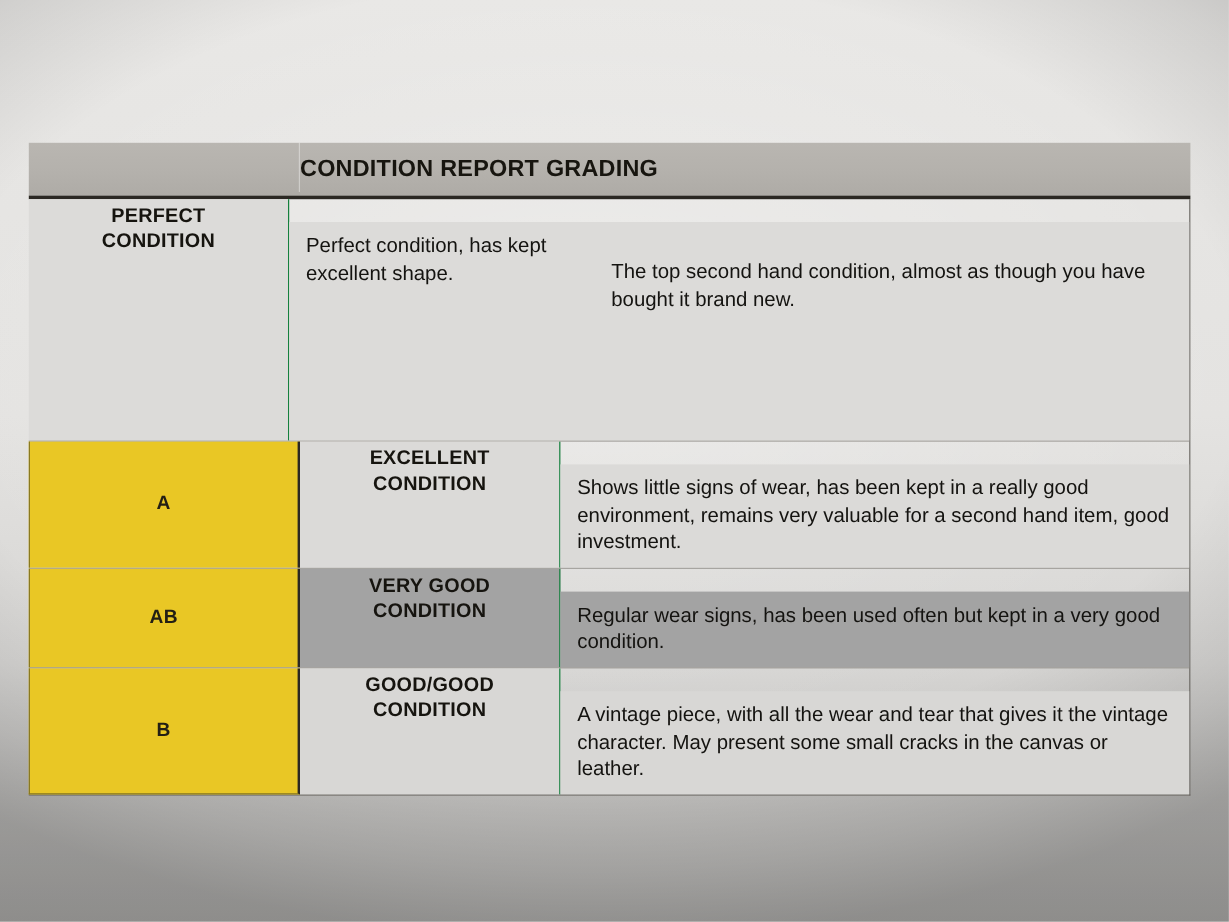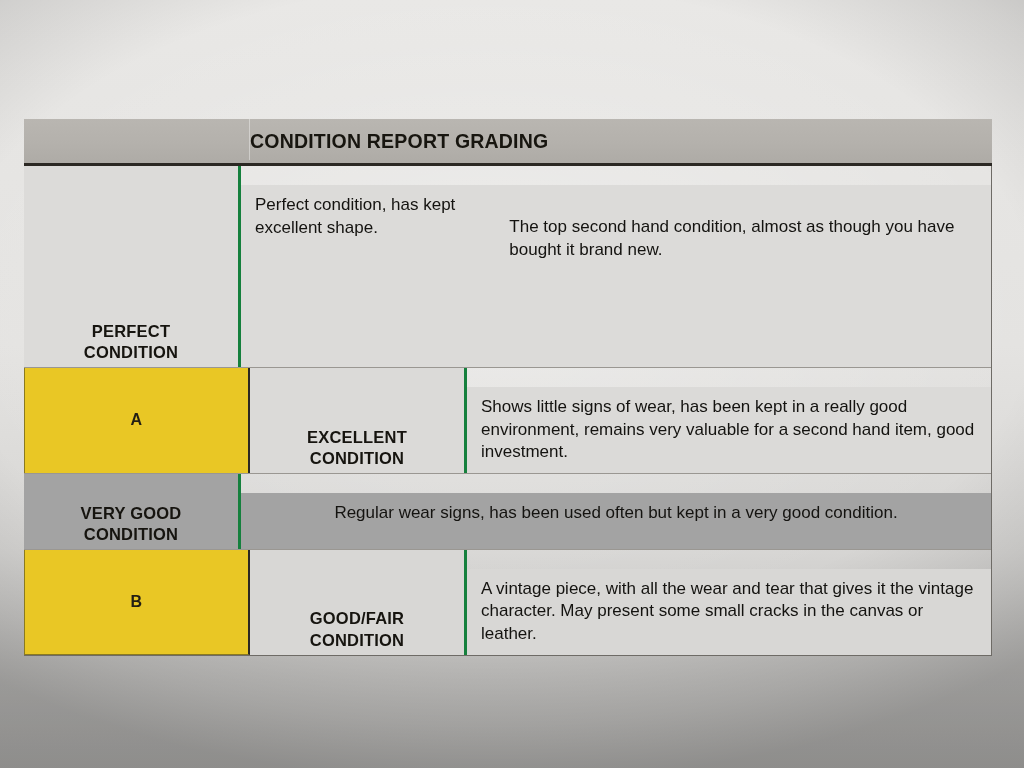--- a/index.html
+++ b/index.html
@@ -112,24 +112,24 @@
     font-size: 16px;
     font-weight: bold;
     color: #231f14;
     letter-spacing: 0.4px;
   }
 
   
   .col-title {
     flex: 0 0 217px;
     width: 217px;
-    border-right: 3px solid #15803d;
-    box-sizing: border-box;
-    display: flex;
-    align-items: flex-end;
+    border-right: 1px solid #15803d;
+    box-sizing: border-box;
+    display: flex;
+    align-items: flex-start;
     justify-content: center;
     text-align: center;
     padding: 4px 8px;
   }
   .cond-title {
     font-size: 16.5px;
     font-weight: bold;
     color: #16140f;
     line-height: 1.28;
     letter-spacing: 0.2px;
@@ -200,38 +200,41 @@
           <span>EXCELLENT</span><br>
           <span>CONDITION</span>
         </div>
       </div>
       <div class="col-desc">
         <p class="desc-para">Shows little signs of wear, has been kept in a really good environment, remains very valuable for a second hand item, good investment.</p>
       </div>
     </div>
 
     <div class="grade-row row-cells-3 row-h-3">
+      <div class="col-grade">
+        <span class="grade-code">AB</span>
+      </div>
       <div class="col-title">
         <div class="cond-title">
           <span>VERY GOOD</span><br>
           <span>CONDITION</span>
         </div>
       </div>
       <div class="col-desc">
         <p class="desc-para">Regular wear signs, has been used often but kept in a very good condition.</p>
       </div>
     </div>
 
     <div class="grade-row row-cells-4 row-h-4">
       <div class="col-grade">
         <span class="grade-code">B</span>
       </div>
       <div class="col-title">
         <div class="cond-title">
-          <span>GOOD/FAIR</span><br>
+          <span>GOOD/GOOD</span><br>
           <span>CONDITION</span>
         </div>
       </div>
       <div class="col-desc">
         <p class="desc-para">A vintage piece, with all the wear and tear that gives it the vintage character. May present some small cracks in the canvas or leather.</p>
       </div>
     </div>
 
   </div>
 </div>

